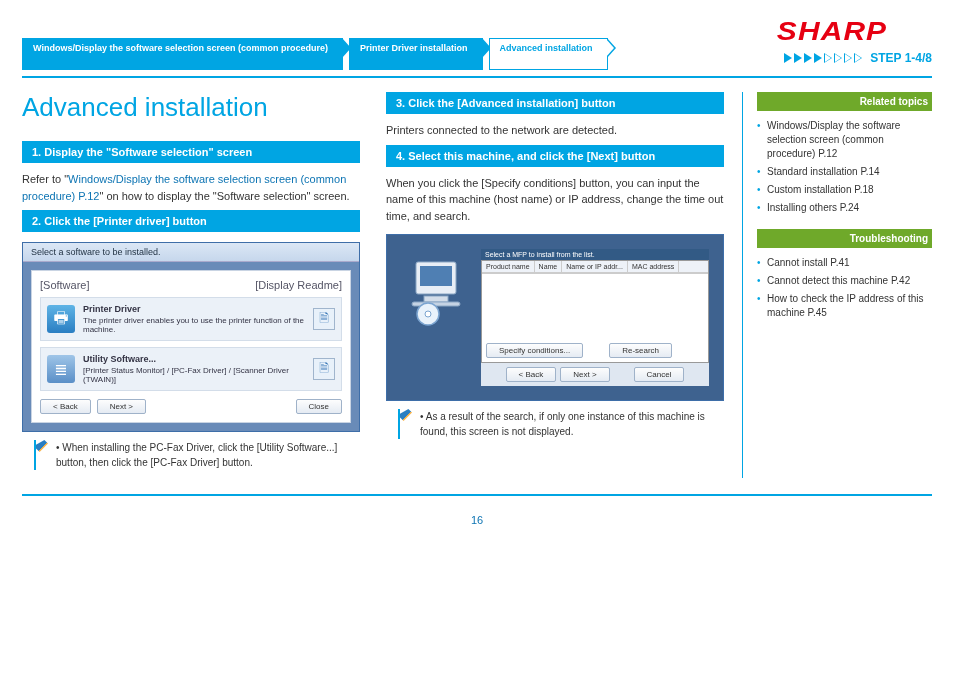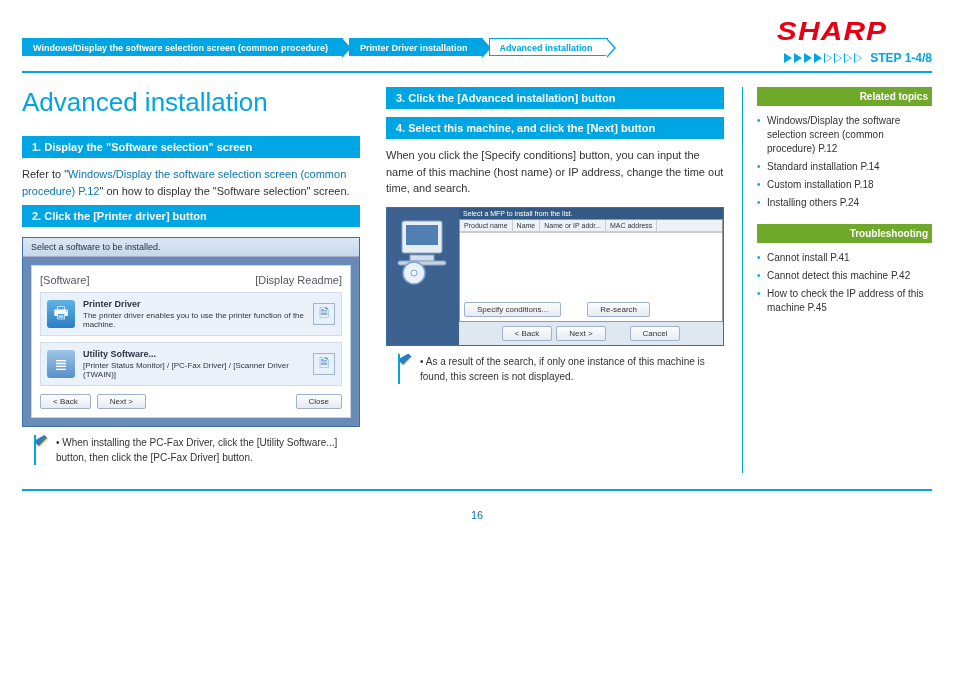--- a/index.html
+++ b/index.html
@@ -16,21 +16,21 @@
     color:var(--text);
     font-size:11px;
     background:#fff;
     width:954px;
   }
   .page{padding:16px 22px 10px;}
   .top-row{display:flex;justify-content:space-between;align-items:flex-start;gap:20px;}
   .breadcrumbs{display:flex;gap:6px;flex-wrap:wrap;align-items:center;margin-top:22px;}
   .bc{
     position:relative;
-    height:18px;line-height:18px;
+    height:32px;line-height:18px;
     padding:0 14px 0 10px;
     font-size:9px;font-weight:600;
     border:1px solid var(--cyan);
     color:var(--cyan);
     background:#fff;
   }
   .bc.fill{background:var(--cyan);color:#fff;}
   .bc::after{
     content:"";position:absolute;right:-9px;top:-1px;
     border-left:9px solid var(--cyan);
@@ -88,21 +88,21 @@
   .note{display:flex;gap:8px;margin:8px 0;padding-left:12px;}
   .note-icon{flex:0 0 12px;border-left:2px solid var(--cyan);padding-left:0;}
   .pencil{display:inline-block;width:12px;height:12px;background:linear-gradient(135deg,#2a7ec2 55%, #f7b34b 55%);transform:rotate(0deg);clip-path:polygon(0 40%,70% 0,100% 30%,30% 100%,0 70%);}
   .note-text{font-size:10px;line-height:1.5;}
   .sidebar{flex:0 0 190px;border-left:1.5px solid var(--cyan);padding-left:14px;font-size:10px;}
   .side-head{background:var(--green);color:#fff;text-align:right;font-weight:700;font-size:10px;padding:4px;margin-bottom:8px;}
   ul.bul{list-style:none;padding:0;margin:0 0 14px;}
   ul.bul li{position:relative;padding-left:10px;margin-bottom:4px;line-height:1.4;cursor:pointer;}
   ul.bul li::before{content:"•";position:absolute;left:0;color:var(--cyan);}
   
-  .ss2-body{background:#3e628f;padding:0;display:flex;gap:2px;justify-content:flex-end;}
+  .ss2-body{background:#3e628f;padding:14px;display:flex;gap:10px;justify-content:flex-end;}
   .ss2-left{width:70px;height:84px;display:flex;align-items:center;justify-content:center;}
   .ss2-left svg{width:60px;height:70px;}
   .ss2-panel{flex:1;background:#fff;border:1px solid #999;font-size:7px;color:#333;}
   .ss2-hdr{background:#325a85;color:#fff;font-size:7px;padding:2px 4px;}
   .ss2-grid{height:66px;border-top:1px solid #ccc;}
   .ss2-cols{display:flex;font-size:7px;background:#eef2f8;border-bottom:1px solid #ccc;}
   .ss2-cols span{padding:2px 4px;border-right:1px solid #ccc;}
   .ss2-btnrow{display:flex;gap:26px;padding:4px;font-size:7px;}
   .ss2-foot{display:flex;gap:4px;padding:4px;justify-content:center;background:#dfe7f1;}
   .page-num{text-align:center;color:var(--blue-accent);font-size:11px;margin-top:18px;}
@@ -185,20 +185,21 @@
         </div>
 
         <div class="note">
           <div class="note-icon"><span class="pencil"></span></div>
           <div class="note-text">• <span>When installing the PC-Fax Driver, click the [Utility Software...] button, then click the [PC-Fax Driver] button.</span></div>
         </div>
       </div>
 
       <div>
         <div class="step-bar">3.   Click the [Advanced installation] button</div>
+        <p>Printers connected to the network are detected.</p>
 
         <div class="step-bar">4.   Select this machine, and click the [Next] button</div>
         <p>When you click the [Specify conditions] button, you can input the name of this machine (host name) or IP address, change the time out time, and search.</p>
 
         <div class="screenshot">
           <div class="ss2-body">
             <div class="ss2-left">
               <svg viewBox="0 0 60 70">
                 <rect x="10" y="6" width="40" height="32" rx="2" fill="#e8eef6" stroke="#8aa6c4"></rect>
                 <rect x="14" y="10" width="32" height="20" fill="#4f7fb3"></rect>

